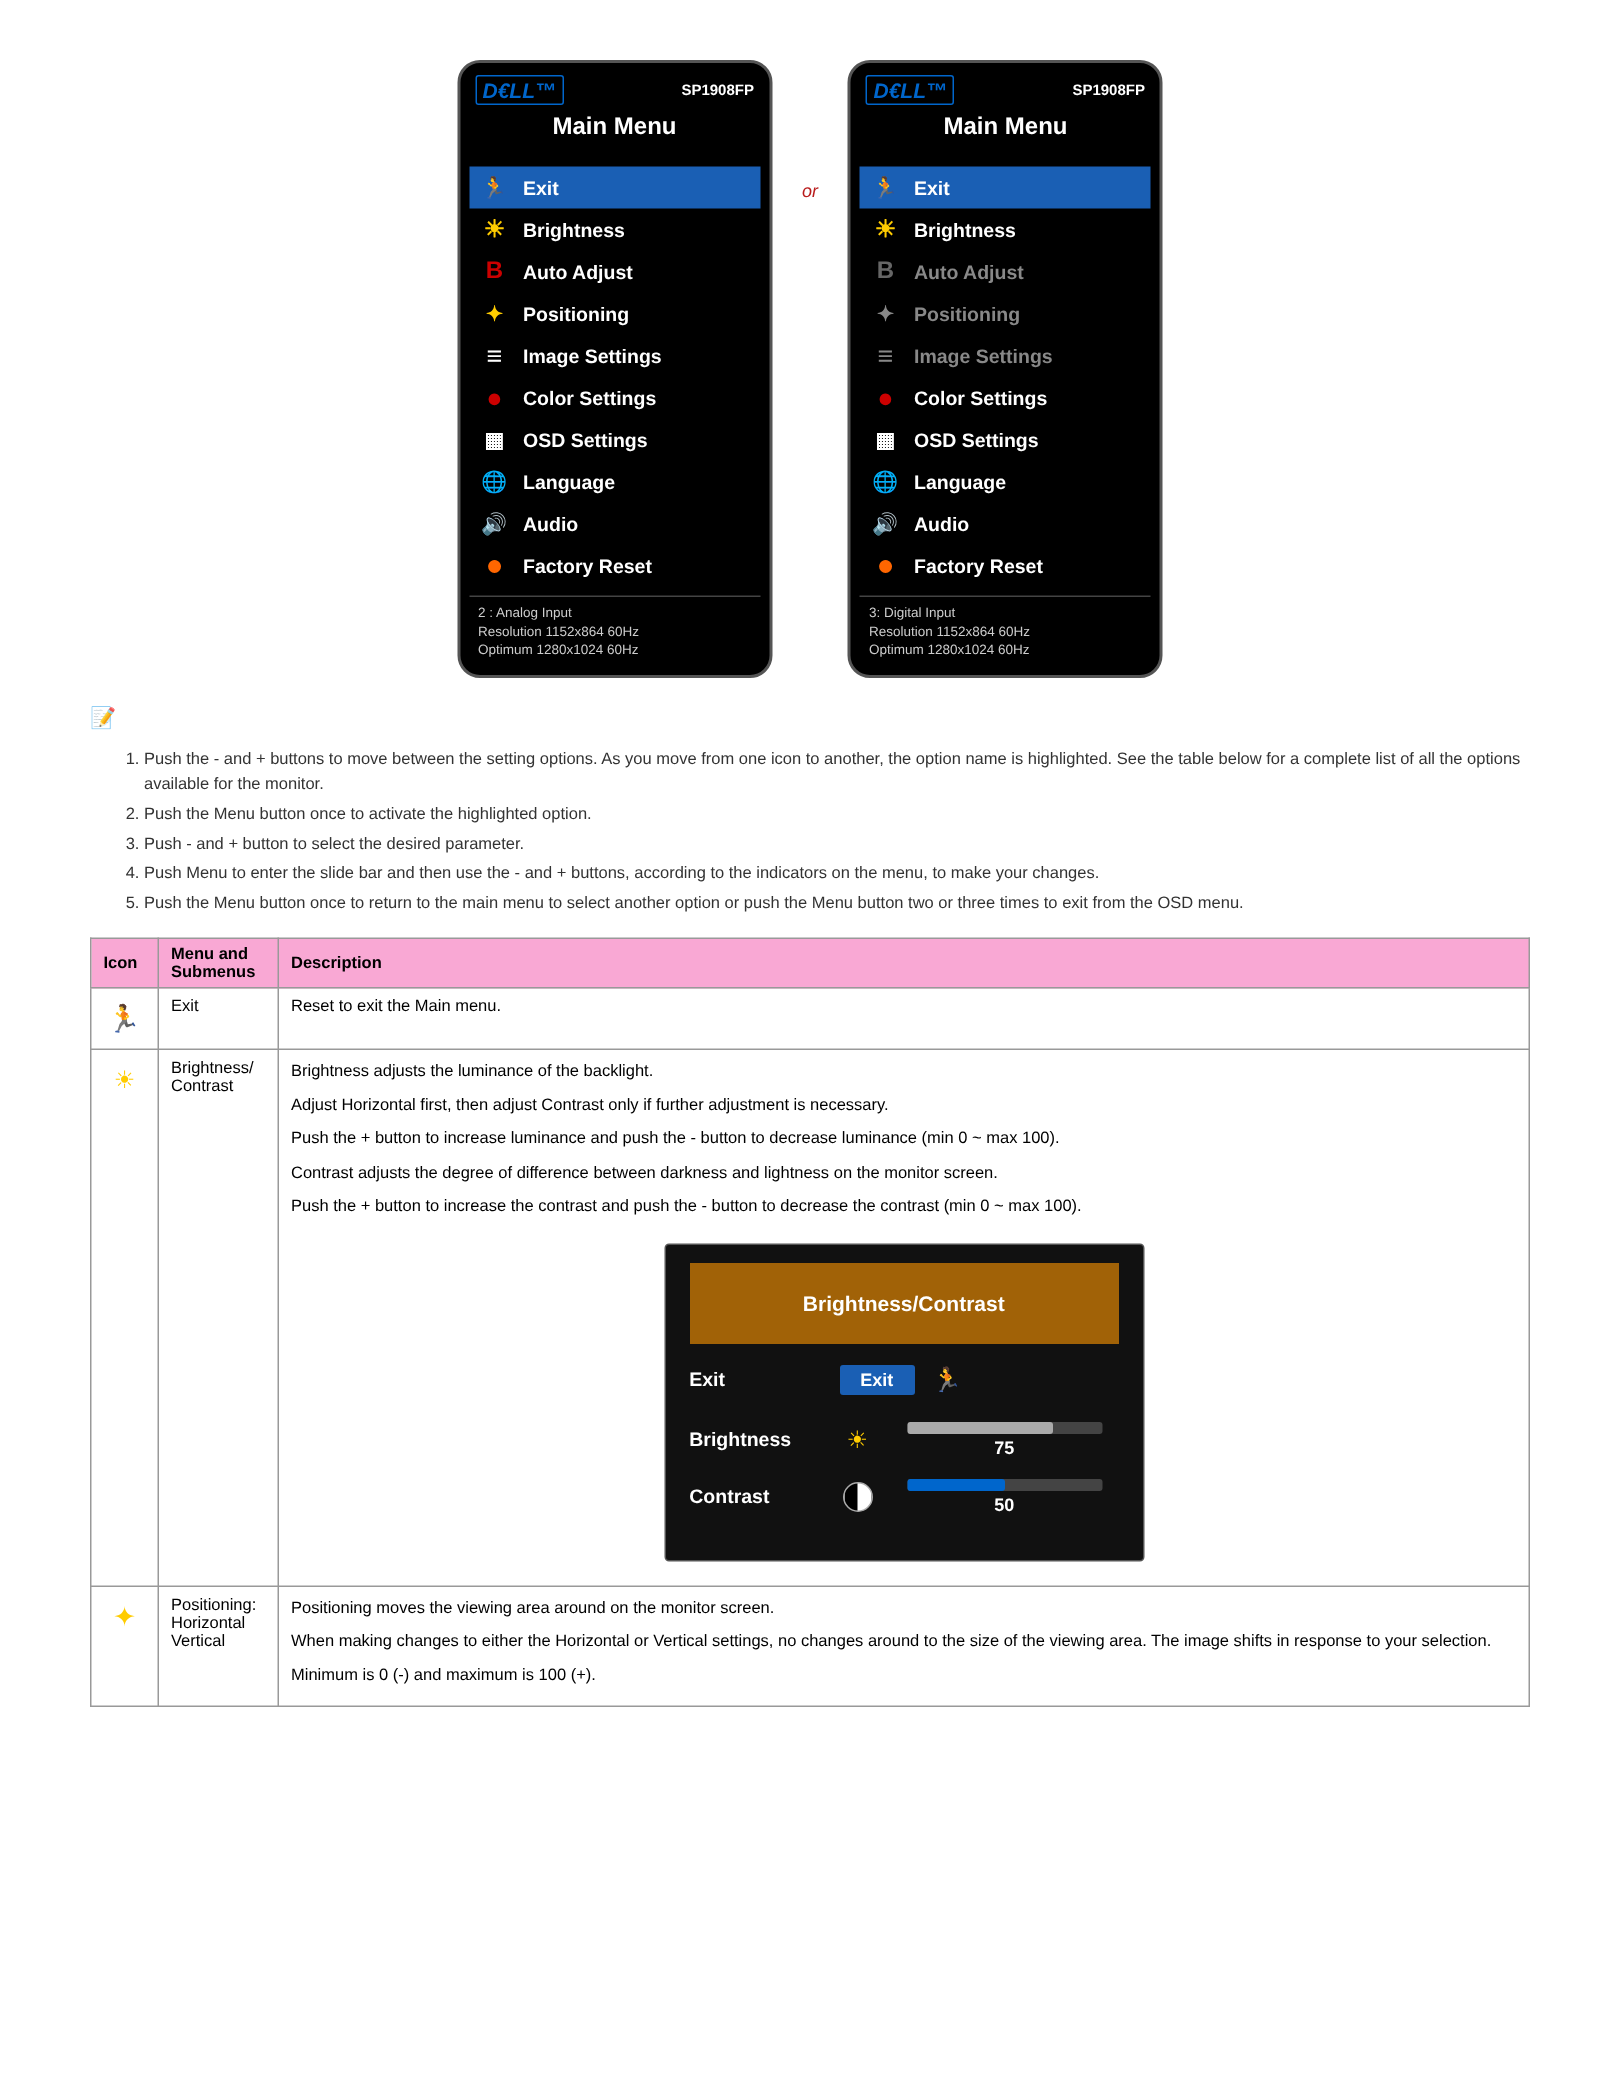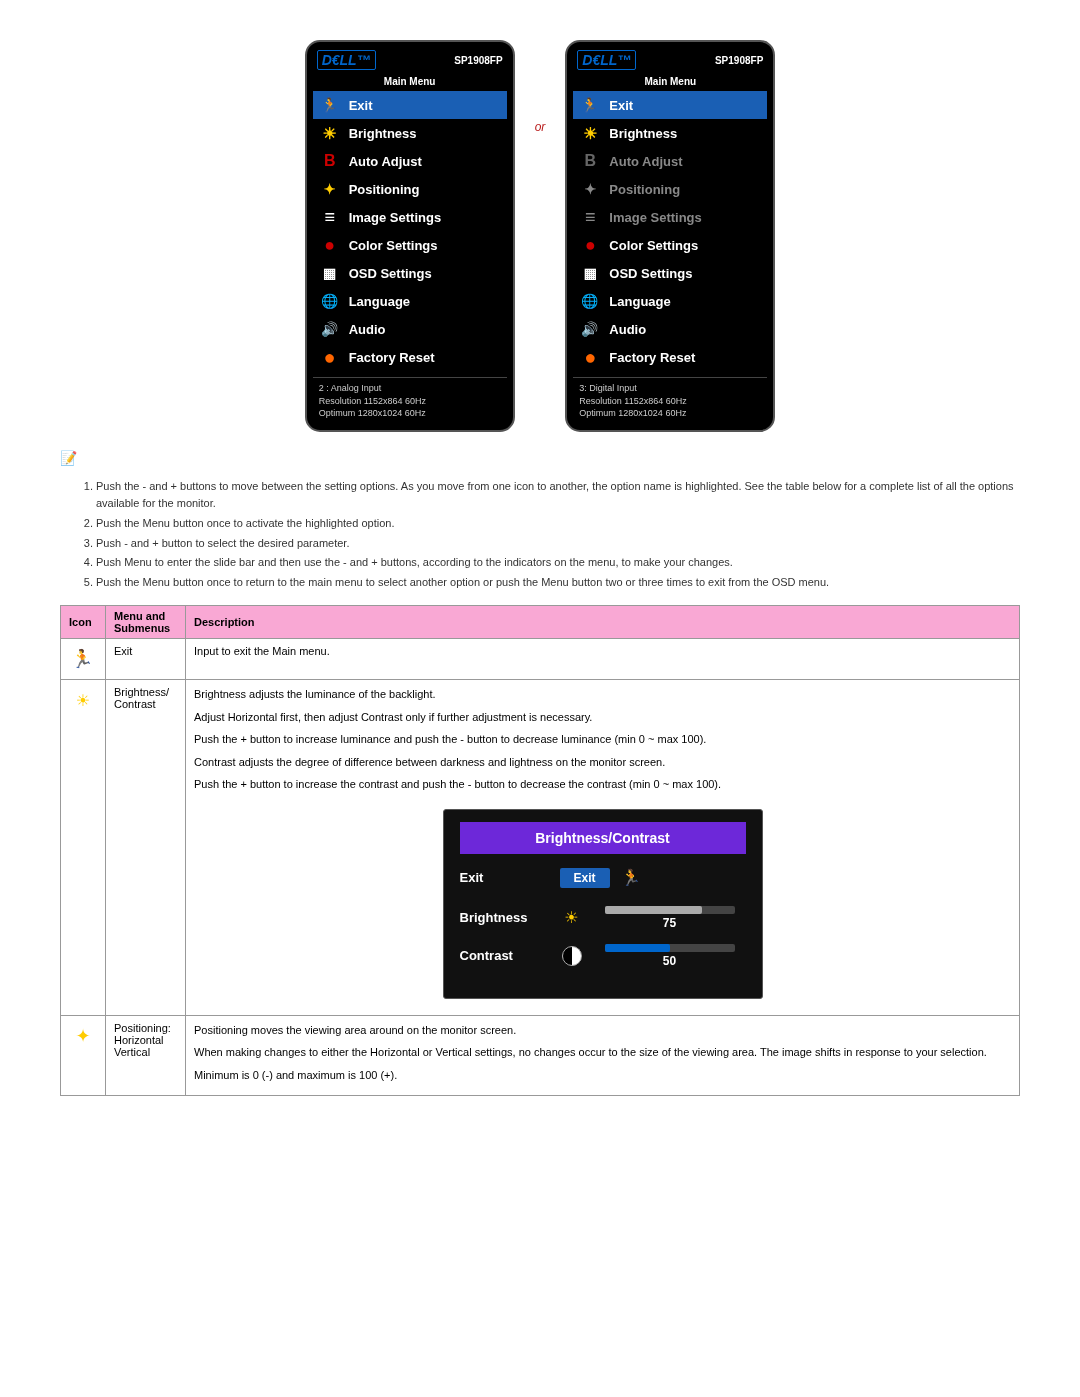--- a/index.html
+++ b/index.html
@@ -48,24 +48,24 @@
     }
 
     .model-name {
       color: #fff;
       font-size: 10px;
       font-weight: bold;
     }
 
     .panel-title {
       text-align: center;
-      font-size: 10px;
-      font-weight: bold;
-      color: #fff;
-      margin-bottom: 4px;
+      font-size: 16px;
+      font-weight: bold;
+      color: #fff;
+      margin-bottom: 17px;
     }
 
     .menu-item {
       display: flex;
       align-items: center;
       padding: 3px 6px;
       gap: 8px;
       font-size: 13px;
       font-weight: bold;
       color: #fff;
@@ -182,22 +182,22 @@
       width: 320px;
       margin: 16px auto 10px auto;
     }
 
     .bc-popup-title {
       text-align: center;
       font-size: 14px;
       font-weight: bold;
       color: #fff;
       margin-bottom: 12px;
-      background: #6d28d9;
-      padding: 8px;
+      background: #a16207;
+      padding: 19px;
     }
 
     .bc-row {
       display: flex;
       align-items: center;
       margin-bottom: 14px;
       gap: 10px;
     }
 
     .bc-row.exit-row {
@@ -429,21 +429,21 @@
       <th>Description</th>
     </tr>
   </thead>
   <tbody>
 
     <tr>
       <td class="icon-cell">
         <div class="table-icon">🏃</div>
       </td>
       <td class="menu-cell">Exit</td>
-      <td>Input to exit the Main menu.</td>
+      <td>Reset to exit the Main menu.</td>
     </tr>
 
     <tr>
       <td class="icon-cell">
         <div class="table-icon sun-icon">☀</div>
       </td>
       <td class="menu-cell">Brightness/<br>Contrast</td>
       <td class="description-cell">
         <p>Brightness adjusts the luminance of the backlight.</p>
         <p>Adjust Horizontal first, then adjust Contrast only if further adjustment is necessary.</p>
@@ -487,18 +487,18 @@
       </td>
     </tr>
 
     <tr>
       <td class="icon-cell">
         <div class="table-icon" style="color:#ffcc00;">✦</div>
       </td>
       <td class="menu-cell">Positioning:<br>Horizontal<br>Vertical</td>
       <td class="description-cell">
         <p>Positioning moves the viewing area around on the monitor screen.</p>
-        <p>When making changes to either the Horizontal or Vertical settings, no changes occur to the size of the viewing area. The image shifts in response to your selection.</p>
+        <p>When making changes to either the Horizontal or Vertical settings, no changes around to the size of the viewing area. The image shifts in response to your selection.</p>
         <p>Minimum is 0 (-) and maximum is 100 (+).</p>
       </td>
     </tr>
   </tbody>
 </table>
 
 </body></html>

